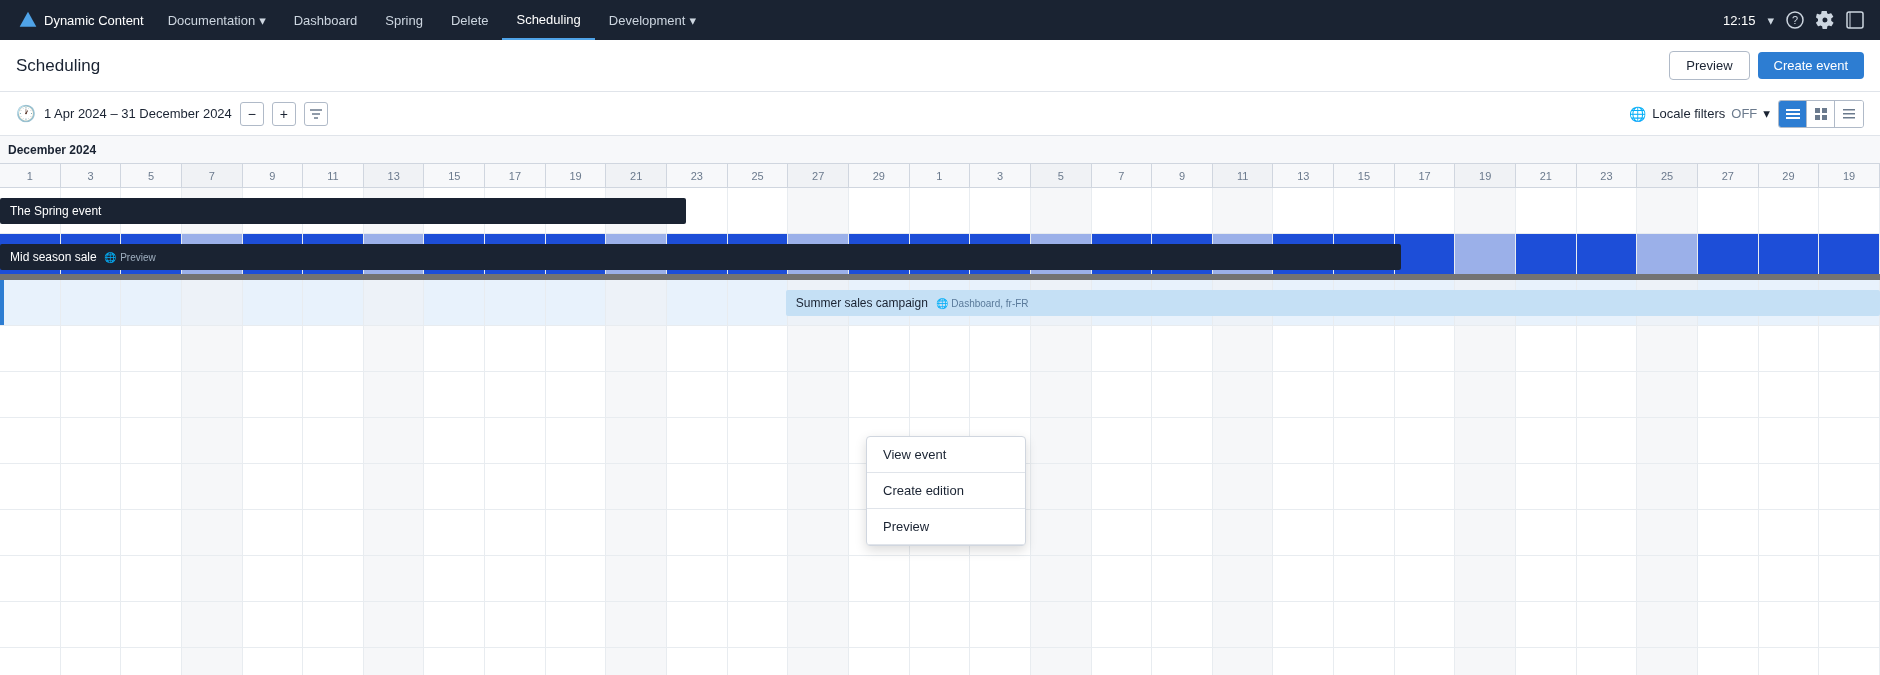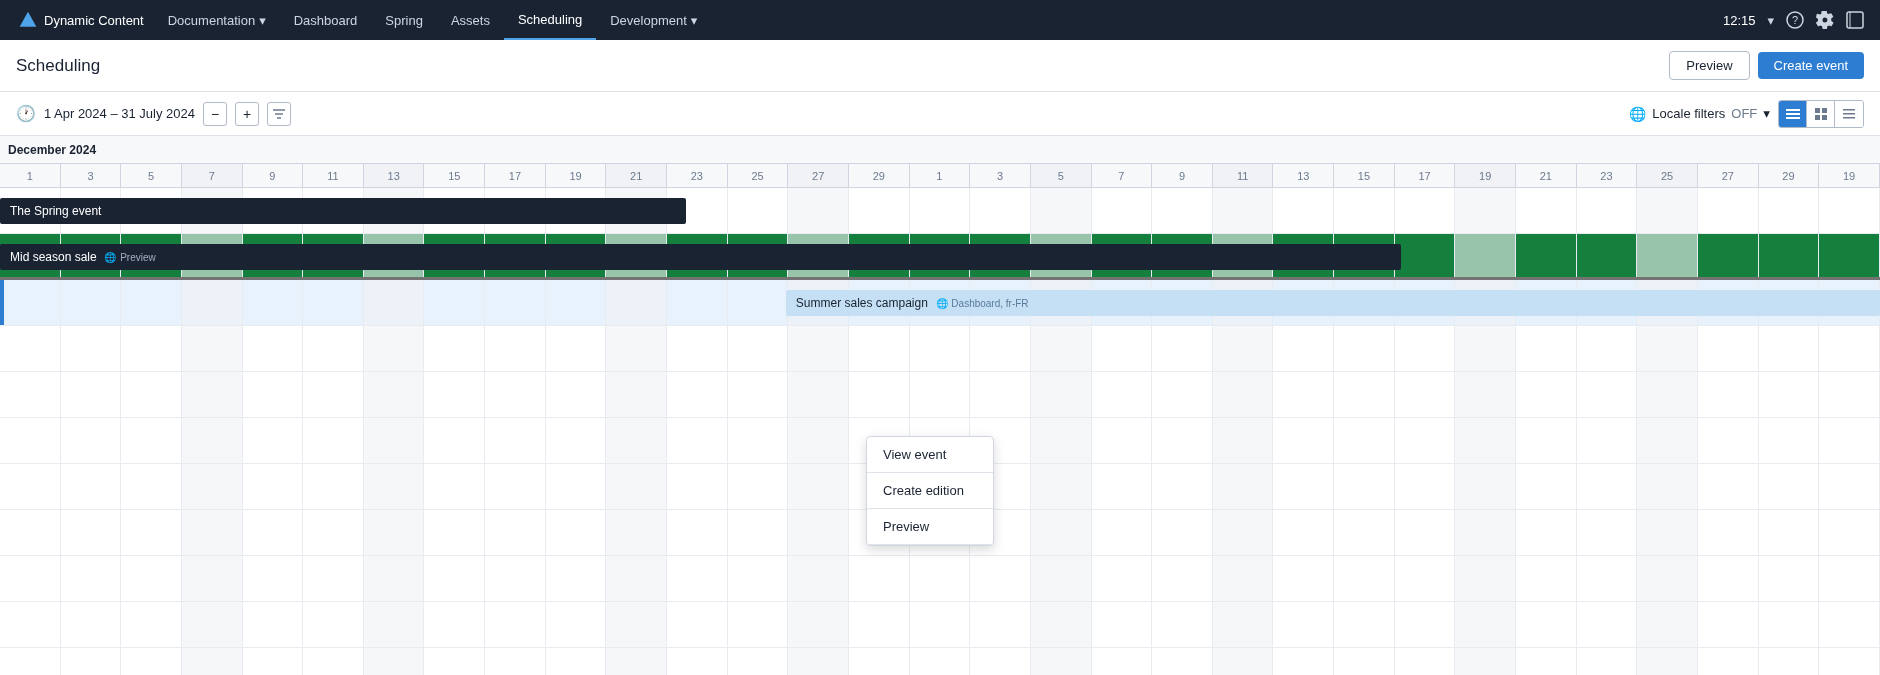--- a/index.html
+++ b/index.html
@@ -49,21 +49,21 @@
     .day-header { display: flex; height: 24px; border-bottom: 1px solid #d0d6df; background: #f7f8fa; }
     .event-row { height: 46px; border-bottom: 1px solid #e8ecf0; display: flex; align-items: center; position: relative; background: #fff; }
     .event-row.highlighted { background: #e8f2fc; }
 
     
     .event-bar { position: absolute; height: 26px; border-radius: 2px; display: flex; align-items: center; padding-left: 8px; font-size: 12px; font-weight: 500; color: #1a2332; cursor: pointer; }
     .event-bar.dark { background: #1a2332; color: #fff; }
     .event-bar.blue { background: #d0e8f8; color: #1a2332; }
 
     
-    .context-menu { position: absolute; background: #fff; border: 1px solid #d0d6df; border-radius: 4px; box-shadow: 0 4px 12px rgba(0,0,0,0.15); z-index: 100; width: 128px; top: 300px; left: 866px; }
+    .context-menu { position: absolute; background: #fff; border: 1px solid #d0d6df; border-radius: 4px; box-shadow: 0 4px 12px rgba(0,0,0,0.15); z-index: 100; width: 160px; top: 300px; left: 866px; }
     .context-menu-item { padding: 10px 16px; cursor: pointer; font-size: 13px; color: #1a2332; }
     .context-menu-divider { height: 1px; background: #e0e4ea; }
   </style>
 </head>
 <body>
 
 <nav class="top-nav">
   <div class="nav-logo">
     <svg viewBox="0 0 24 24">
       <polygon points="12,2 22,20 2,20" fill="#4fa3e8"></polygon>
@@ -75,21 +75,21 @@
     <span>Documentation</span>
     <span>▾</span>
   </div>
   <div class="nav-item">
     <span>Dashboard</span>
   </div>
   <div class="nav-item">
     <span>Spring</span>
   </div>
   <div class="nav-item">
-    <span>Assets</span>
+    <span>Delete</span>
   </div>
   <div class="nav-item active">
     <span>Scheduling</span>
   </div>
   <div class="nav-item">
     <span>Development</span>
     <span>▾</span>
   </div>
 
   <div class="nav-spacer"></div>
@@ -118,21 +118,21 @@
 </nav>
 
 <div class="subheader">
   <span class="page-title">Scheduling</span>
   <button class="btn-preview">Preview</button>
   <button class="btn-create">Create event</button>
 </div>
 
 <div class="toolbar">
   <span class="clock-icon">🕐</span>
-  <span class="date-range">1 Apr 2024 – 31 July 2024</span>
+  <span class="date-range">1 Apr 2024 – 31 December 2024</span>
   <button class="btn-minus">−</button>
   <button class="btn-plus">+</button>
   <button class="btn-filter">
     <svg width="14" height="14" viewBox="0 0 14 14" fill="none">
       <line x1="1" y1="3" x2="13" y2="3" stroke="#6b7a8d" stroke-width="1.5"></line>
       <line x1="3" y1="7" x2="11" y2="7" stroke="#6b7a8d" stroke-width="1.5"></line>
       <line x1="5" y1="11" x2="9" y2="11" stroke="#6b7a8d" stroke-width="1.5"></line>
     </svg>
   </button>
 
@@ -248,21 +248,21 @@
           <div style="flex: 1 1 0%; border-right: 1px solid rgb(232, 236, 240); background: rgba(240, 242, 245, 0.6);"></div>
           <div style="flex: 1 1 0%; border-right: 1px solid rgb(232, 236, 240);"></div>
           <div style="flex: 1 1 0%; border-right: 1px solid rgb(232, 236, 240);"></div>
           <div style="flex: 1 1 0%; border-right: 1px solid rgb(232, 236, 240);"></div>
         </div>
       <div class="event-bar dark" style="position:absolute; left:0; width:36.5%; height:26px; background:#1a2332; color:#fff; display:flex; align-items:center; padding-left:10px; font-size:12px; font-weight:500; border-radius:2px; top:10px;">
         <span>The Spring event</span>
       </div>
     </div>
 
-    <div class="event-row" style="height:46px; border-bottom:3px solid #737373; position:relative; background:#15803d;">
+    <div class="event-row" style="height:46px; border-bottom:6px solid #737373; position:relative; background:#1d4ed8;">
       <div id="grid-row-1" style="display:flex; position:absolute; top:0; left:0; right:0; bottom:0; pointer-events:none;">
           <div style="flex: 1 1 0%; border-right: 1px solid rgb(232, 236, 240);"></div>
           <div style="flex: 1 1 0%; border-right: 1px solid rgb(232, 236, 240);"></div>
           <div style="flex: 1 1 0%; border-right: 1px solid rgb(232, 236, 240);"></div>
           <div style="flex: 1 1 0%; border-right: 1px solid rgb(232, 236, 240); background: rgba(240, 242, 245, 0.6);"></div>
           <div style="flex: 1 1 0%; border-right: 1px solid rgb(232, 236, 240);"></div>
           <div style="flex: 1 1 0%; border-right: 1px solid rgb(232, 236, 240);"></div>
           <div style="flex: 1 1 0%; border-right: 1px solid rgb(232, 236, 240); background: rgba(240, 242, 245, 0.6);"></div>
           <div style="flex: 1 1 0%; border-right: 1px solid rgb(232, 236, 240);"></div>
           <div style="flex: 1 1 0%; border-right: 1px solid rgb(232, 236, 240);"></div>

